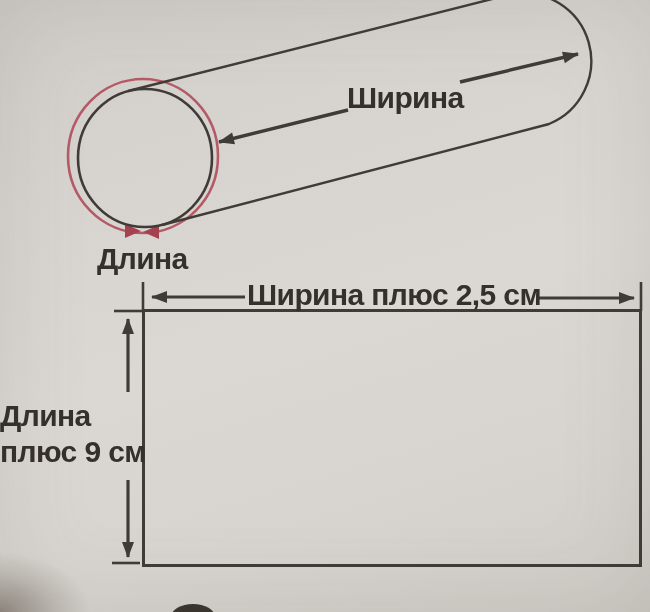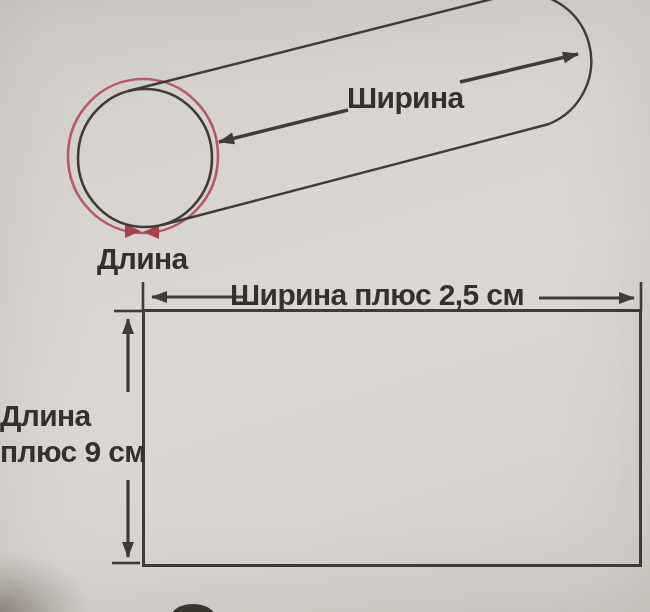--- a/index.html
+++ b/index.html
@@ -69,20 +69,20 @@
 
     <ellipse cx="193" cy="617" rx="22" ry="13" fill="#3a352f"></ellipse>
 
     <rect x="0" y="552" width="90" height="60" fill="url(#cornerShadow)"></rect>
   </svg>
 
   <div class="lbl" style="left:347px;top:82px;">Ширина</div>
 
   <div class="lbl" style="left:97px;top:243px;">Длина</div>
 
-  <div class="lbl" style="left:230px;top:279px;">Ширина плюс 2,5 см</div>
+  <div class="lbl" style="left:247px;top:279px;">Ширина плюс 2,5 см</div>
 
   <div class="lbl two-line" style="left:0px;top:398px;">
     <div>Длина</div>
     <div>плюс 9 см</div>
   </div>
 
 </div>
 
 </body></html>

